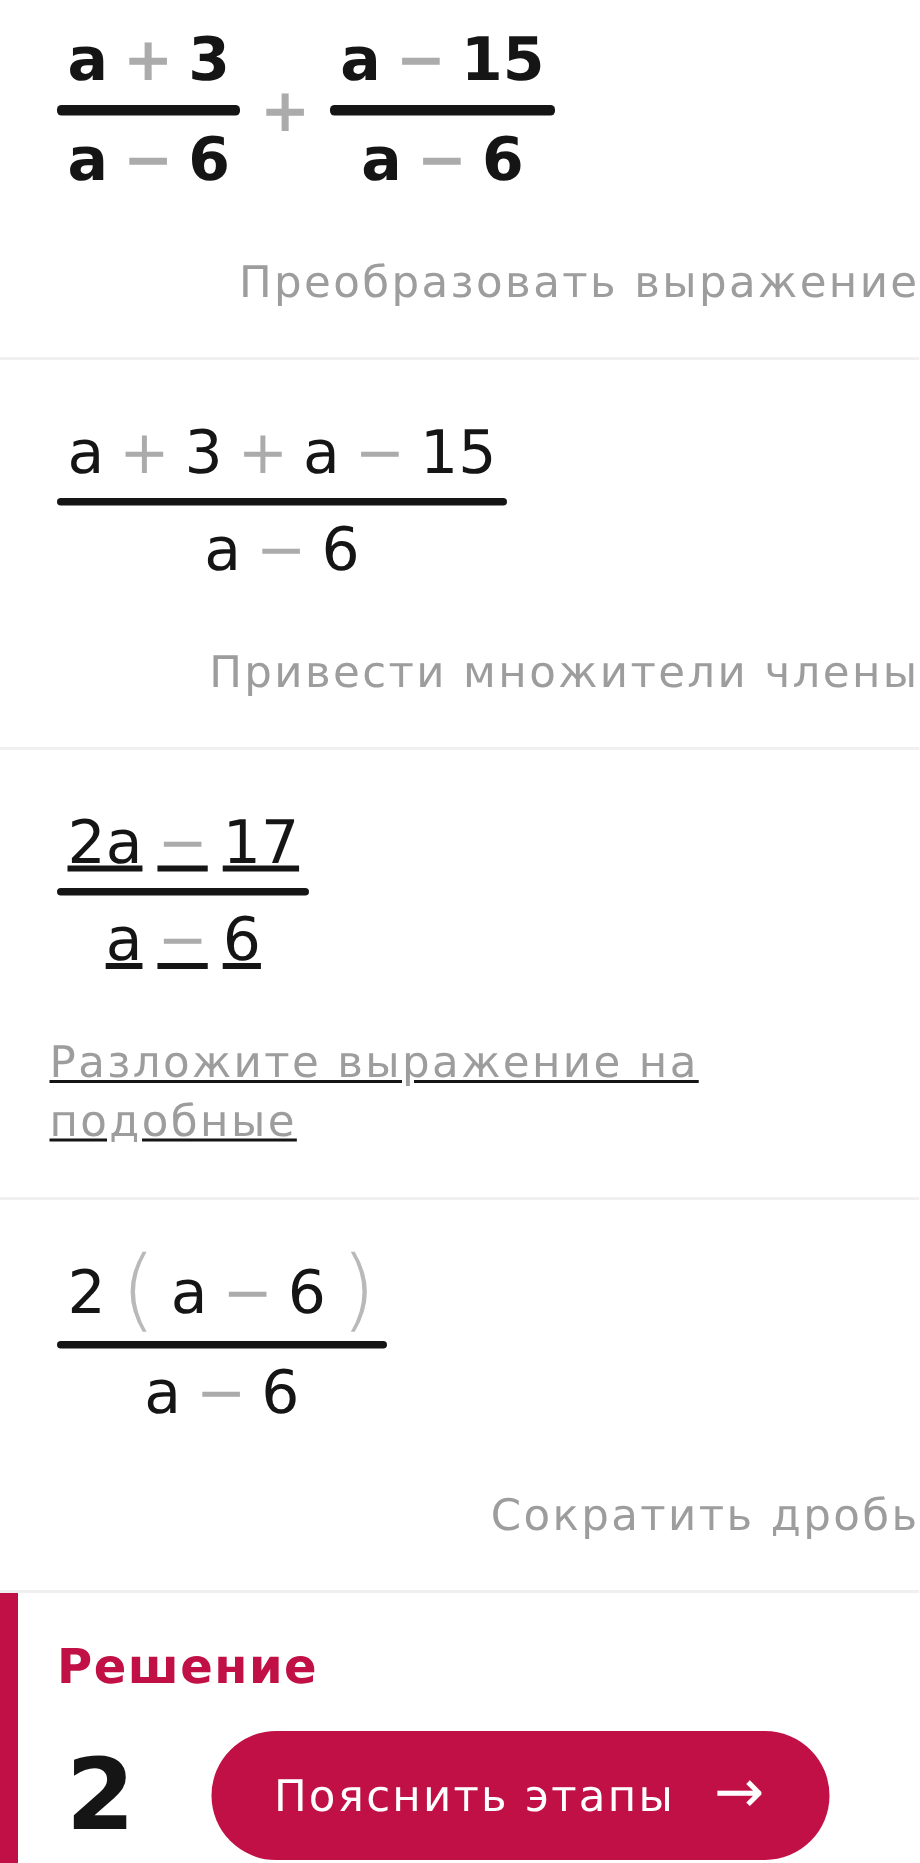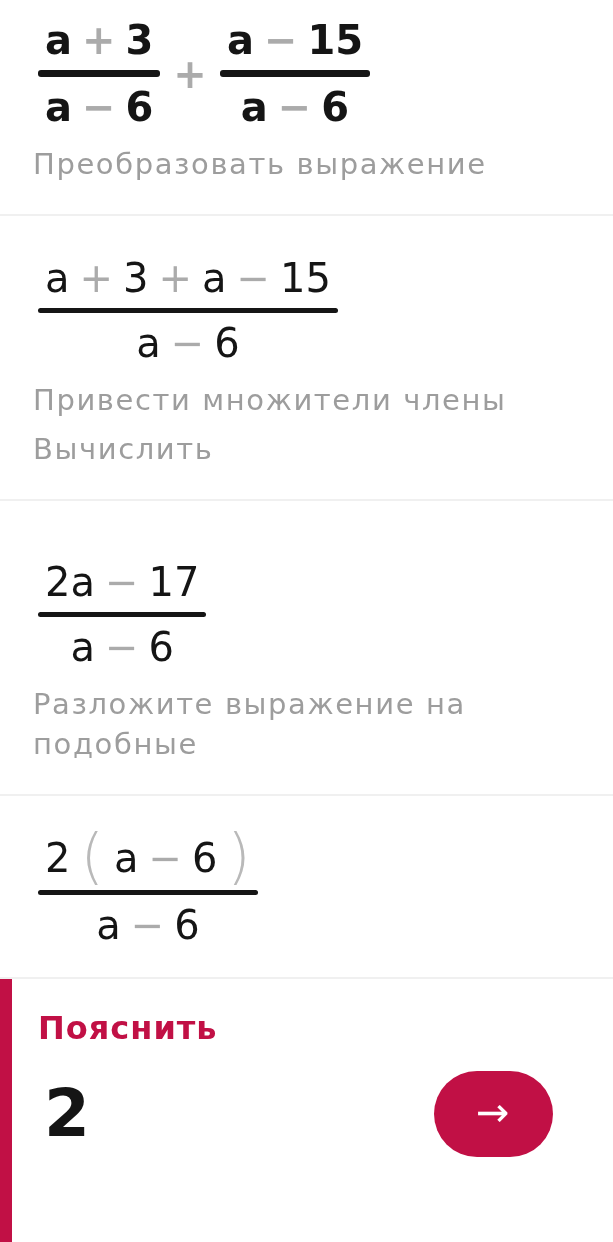--- a/index.html
+++ b/index.html
@@ -16,36 +16,36 @@
     width:613px;height:1242px;overflow:hidden;
     font-family:"DejaVu Sans","Liberation Sans",sans-serif;
     color:var(--ink);
   }
   .page{width:613px;height:1242px;display:flex;flex-direction:column;background:#fff;}
 
   
   .step{padding-left:38px;}
   .step-1{padding-top:18px;}
   .step-2{padding-top:40px;}
-  .step-3{padding-top:59px;}
+  .step-3{padding-top:40px;text-decoration:underline;}
   .step-4{padding-top:38px;}
 
   .equation-row{display:flex;align-items:center;font-size:40px;line-height:1.1;}
   .equation-row.bold{font-weight:700;}
   .mid-op{color:var(--op);margin:0 13px;font-weight:700;}
 
   .fraction{display:inline-flex;flex-direction:column;align-items:center;}
   .frac-line{display:flex;align-items:center;gap:10px;padding:0 7px;white-space:nowrap;}
   .frac-bar{width:100%;height:5px;background:var(--ink);border-radius:3px;margin:8px 0;}
   .equation-row.bold .frac-bar{height:7px;}
   .tok-dark{color:var(--ink);}
   .tok-op{color:var(--op);}
   .tok-paren{color:#B9B9B9;font-weight:200;font-size:1.5em;line-height:0.8;transform:translateY(-2px);}
 
-  .actions{margin-top:16px;display:flex;flex-direction:column;gap:10px;padding-left:-4px;}
+  .actions{margin-top:40px;display:flex;flex-direction:column;gap:10px;padding-left:-4px;align-items:flex-end;}
   .action-label{
     font-size:29px;color:var(--label);letter-spacing:1.6px;
     margin-left:-5px;line-height:1.35;
   }
   .divider{height:2px;background:var(--divider);width:100%;}
   .d-space{height:30px;}
 
   
   .solution{
     flex:1;border-left:12px solid var(--accent);
@@ -122,21 +122,20 @@
             <span class="frac-bar"></span>
             <div class="frac-line">
               <span class="tok-dark">a</span>
               <span class="tok-op">−</span>
               <span class="tok-dark">6</span>
             </div>
           </span>
         </div>
         <div class="actions">
           <div class="action-label">Привести множители члены</div>
-          <div class="action-label">Вычислить</div>
         </div>
       </section>
       <div class="d-space"></div>
       <div class="divider"></div>
       <section class="step step-3">
         <div class="equation-row">
           <span class="fraction">
             <div class="frac-line">
               <span class="tok-dark">2a</span>
               <span class="tok-op">−</span>
@@ -168,27 +167,31 @@
               <span class="tok-paren">)</span>
             </div>
             <span class="frac-bar"></span>
             <div class="frac-line">
               <span class="tok-dark">a</span>
               <span class="tok-op">−</span>
               <span class="tok-dark">6</span>
             </div>
           </span>
         </div>
+        <div class="actions">
+          <div class="action-label">Сократить дробь</div>
+        </div>
       </section>
       <div class="d-space"></div>
       <div class="divider"></div>
     </div>
 
   <div class="solution">
-    <div class="solution-label">Пояснить</div>
+    <div class="solution-label">Решение</div>
     <div class="solution-row">
       <div class="solution-value">2</div>
       <button class="explain-btn">
+        <span>Пояснить этапы</span>
         <span class="arrow">→</span>
       </button>
     </div>
   </div>
 </div>
 
 </body></html>

